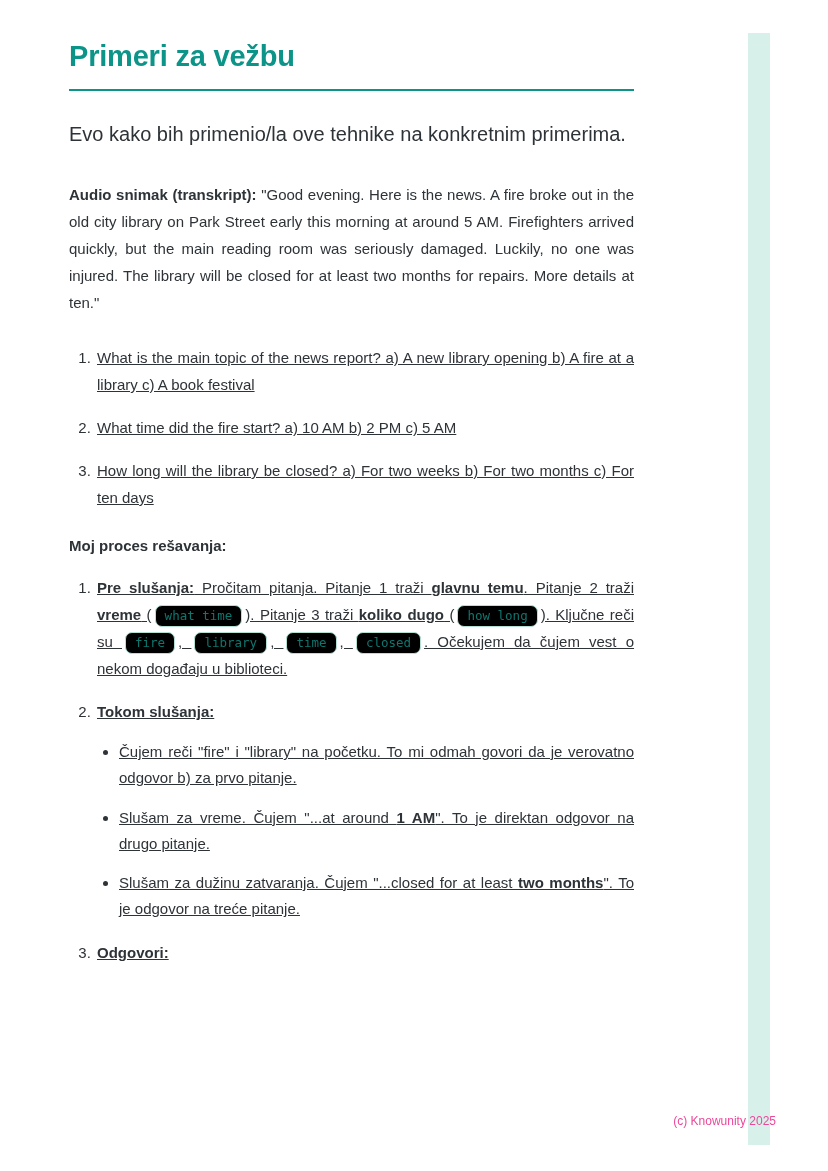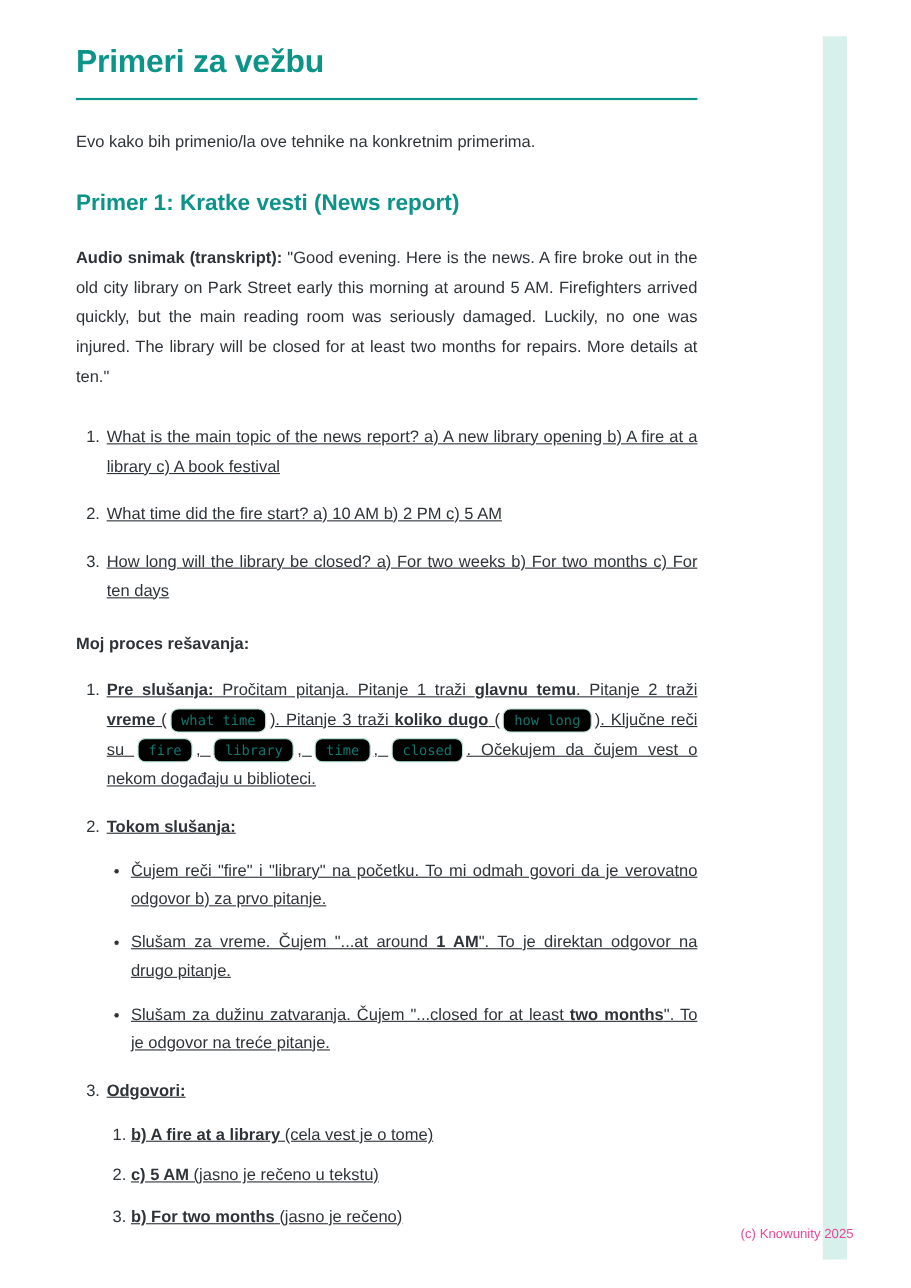--- a/index.html
+++ b/index.html
@@ -10,21 +10,21 @@
     color:#2e3338;
   }
   .page { position:relative; padding:40px 194px 0 69px; z-index:2; }
 
   h1.doc-title {
     color:#0d9488; font-size:29px; font-weight:700;
     letter-spacing:-0.2px; margin-bottom:16px;
   }
   .title-rule { border:none; border-top:2px solid #0d9488; margin-bottom:26px; }
 
-  .intro { font-size:15px; line-height:1.7; margin-bottom:30px; }
+  .intro { font-size:20px; line-height:1.7; margin-bottom:30px; }
 
   h2.section-heading {
     color:#0d9488; font-size:20.5px; font-weight:700; margin-bottom:24px;
   }
 
   p.body-par {
     font-size:15px; line-height:1.8; text-align:justify; margin-bottom:28px;
   }
 
   .block-label { font-size:15px; font-weight:700; margin-bottom:20px; }
@@ -76,21 +76,20 @@
 
 <div class="side-strip"></div>
 
 <div class="page">
 
   <h1 class="doc-title">Primeri za vežbu</h1>
   <hr class="title-rule">
 
   <p class="intro">Evo kako bih primenio/la ove tehnike na konkretnim primerima.</p>
 
-  <h2 class="section-heading">Primer 1: Kratke vesti (News report)</h2>
 
   <p class="body-par"><span class="b">Audio snimak (transkript):</span><span> "Good evening. Here is the news. A fire broke out in the old city library on Park Street early this morning at around 5 AM. Firefighters arrived quickly, but the main reading room was seriously damaged. Luckily, no one was injured. The library will be closed for at least two months for repairs. More details at ten."</span></p>
 
 
   <ol class="main-list">
     <li>What is the main topic of the news report? a) A new library opening b) A fire at a library c) A book festival</li>
     <li>What time did the fire start? a) 10 AM b) 2 PM c) 5 AM</li>
     <li>How long will the library be closed? a) For two weeks b) For two months c) For ten days</li>
   </ol>
 
@@ -106,24 +105,19 @@
       <span><span class="b">Tokom slušanja:</span></span>
       <ul class="sub-bullets">
         <li><span>Čujem reči "fire" i "library" na početku. To mi odmah govori da je verovatno odgovor b) za prvo pitanje.</span></li>
         <li><span>Slušam za vreme. Čujem "...at around </span><span class="b">1 AM</span><span>". To je direktan odgovor na drugo pitanje.</span></li>
         <li><span>Slušam za dužinu zatvaranja. Čujem "...closed for at least </span><span class="b">two months</span><span>". To je odgovor na treće pitanje.</span></li>
       </ul>
     </li>
 
     <li>
       <span><span class="b">Odgovori:</span></span>
-      <ol class="sub-answers">
-        <li><span class="b">b) A fire at a library</span><span> (cela vest je o tome)</span></li>
-        <li><span class="b">c) 5 AM</span><span> (jasno je rečeno u tekstu)</span></li>
-        <li><span class="b">b) For two months</span><span> (jasno je rečeno)</span></li>
-      </ol>
     </li>
 
   </ol>
 
 </div>
 
 <div class="footer-credit">(c) Knowunity 2025</div>
 
 </body></html>

